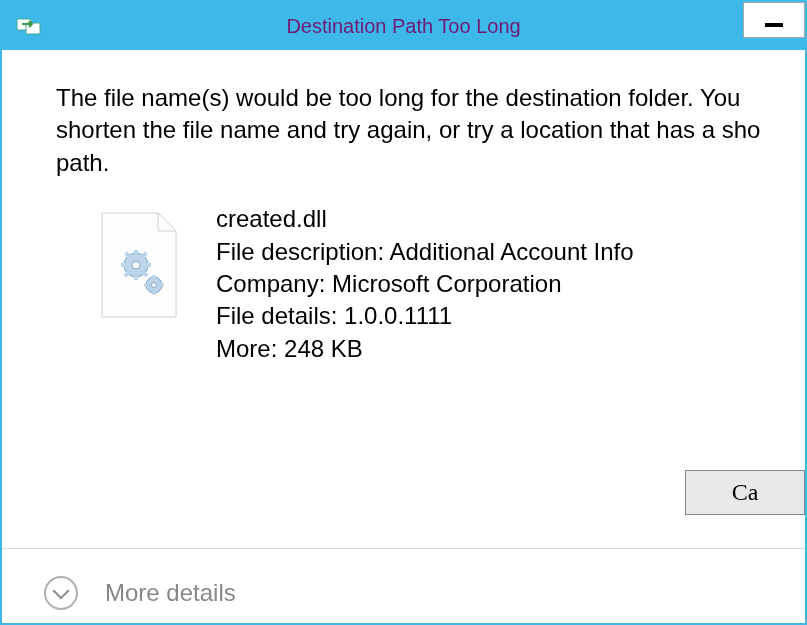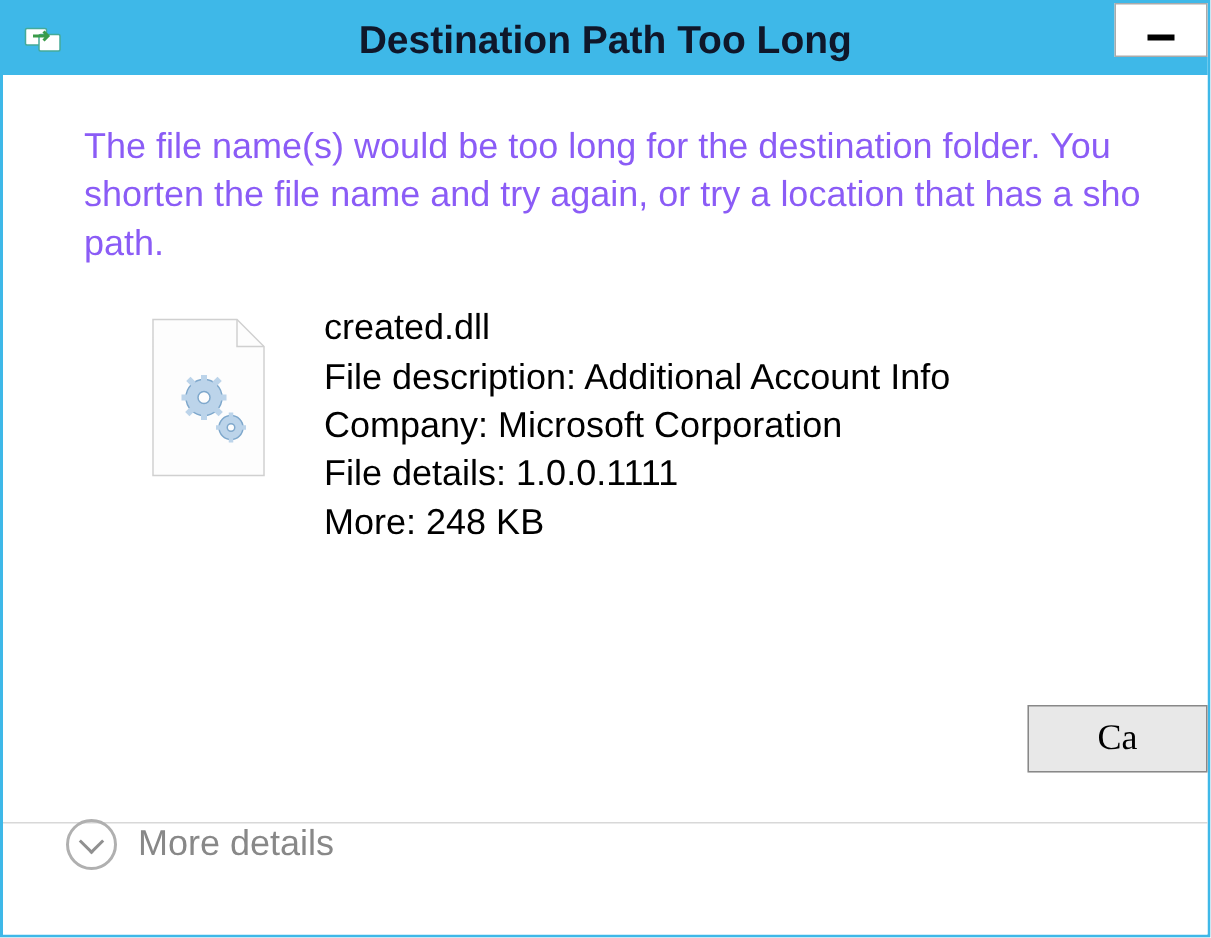--- a/index.html
+++ b/index.html
@@ -32,23 +32,23 @@
     .titlebar-icon {
       margin-left: 14px;
       width: 28px;
       height: 22px;
       position: relative;
     }
     .titlebar-title {
       position: absolute;
       left: 50%;
       transform: translateX(-50%);
-      font-size: 26px;
-      font-weight: 700;
-      color: #0f172a;
+      font-size: 20px;
+      font-weight: 400;
+      color: #701a75;
       white-space: nowrap;
     }
     .minimize-btn {
       position: absolute;
       right: 0;
       top: 0;
       width: 62px;
       height: 36px;
       background: #fff;
       border: 1px solid #aaa;
@@ -64,21 +64,21 @@
       margin-top: 10px;
     }
     .content {
       flex: 1;
       padding: 32px 12px 0 54px;
       background: #fff;
       position: relative;
     }
     .message {
       font-size: 24px;
-      color: #8b5cf6;
+      color: #000000;
       line-height: 1.35;
       margin-bottom: 24px;
     }
     .file-section {
       display: flex;
       align-items: flex-start;
       margin-top: 16px;
       margin-left: 40px;
     }
     .file-icon-wrap {
@@ -112,24 +112,25 @@
       position: absolute;
       left: 0;
       right: 0;
       top: 498px;
       height: 1px;
       background: #d8d8d8;
     }
     .more-details {
       position: absolute;
       left: 42px;
-      top: 496px;
+      top: 526px;
       display: flex;
       align-items: center;
       cursor: pointer;
+      gap: 13px;
     }
     .chevron-circle {
       width: 34px;
       height: 34px;
       border: 2px solid #b0b0b0;
       border-radius: 50%;
       display: flex;
       align-items: center;
       justify-content: center;
       margin-right: 14px;

